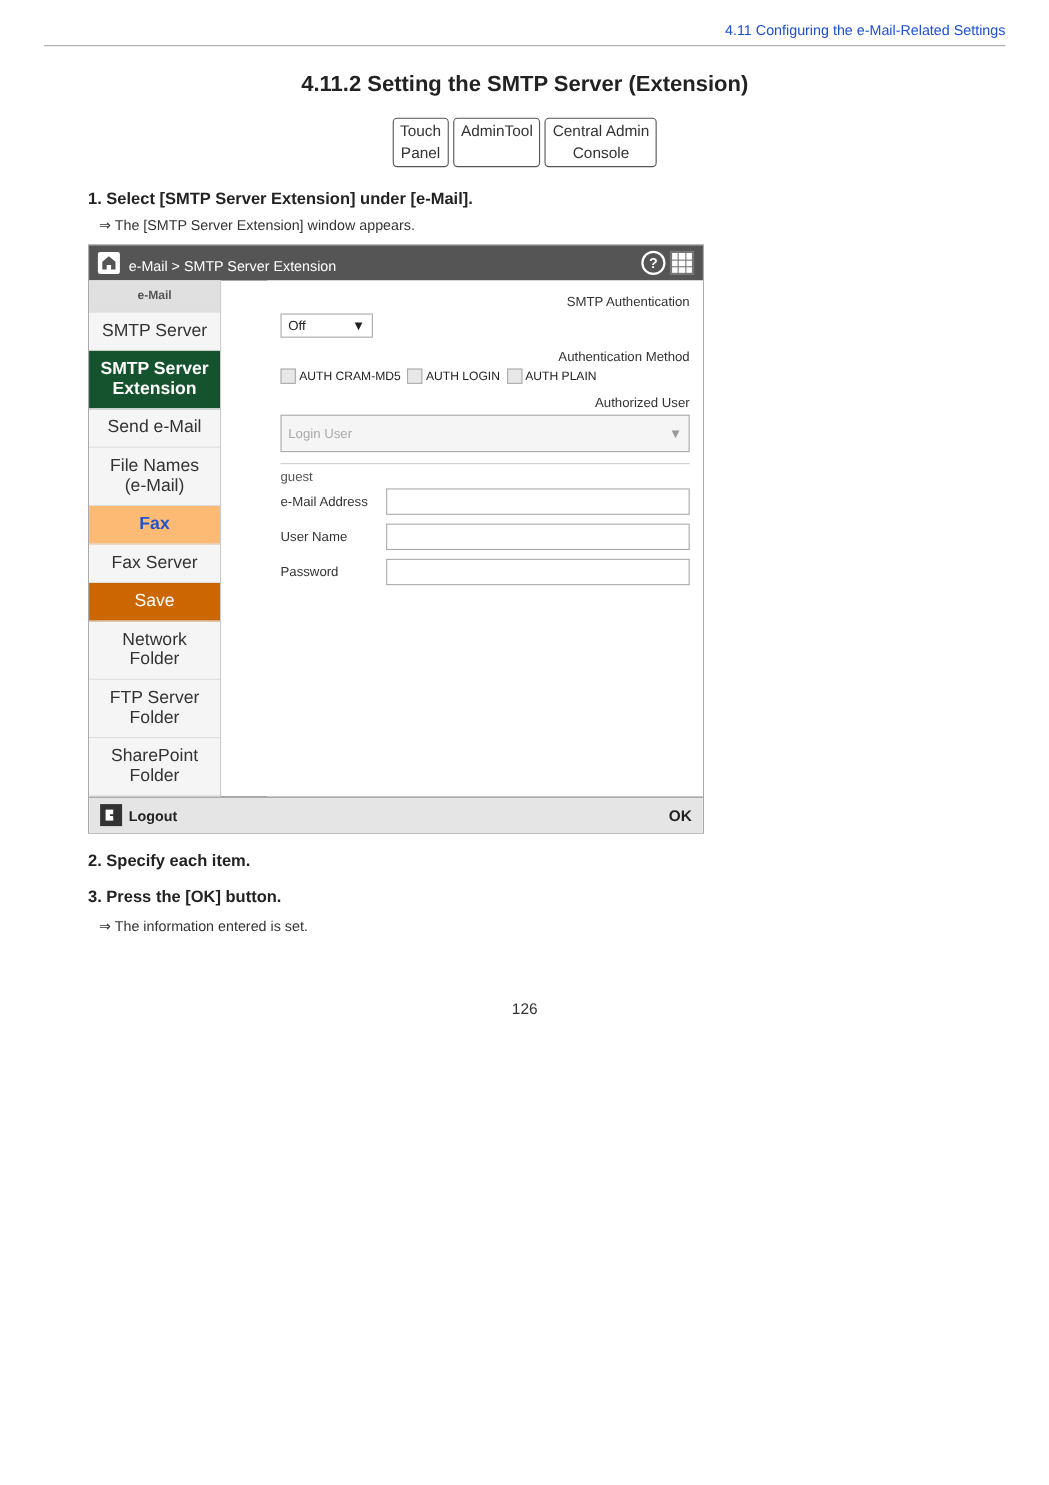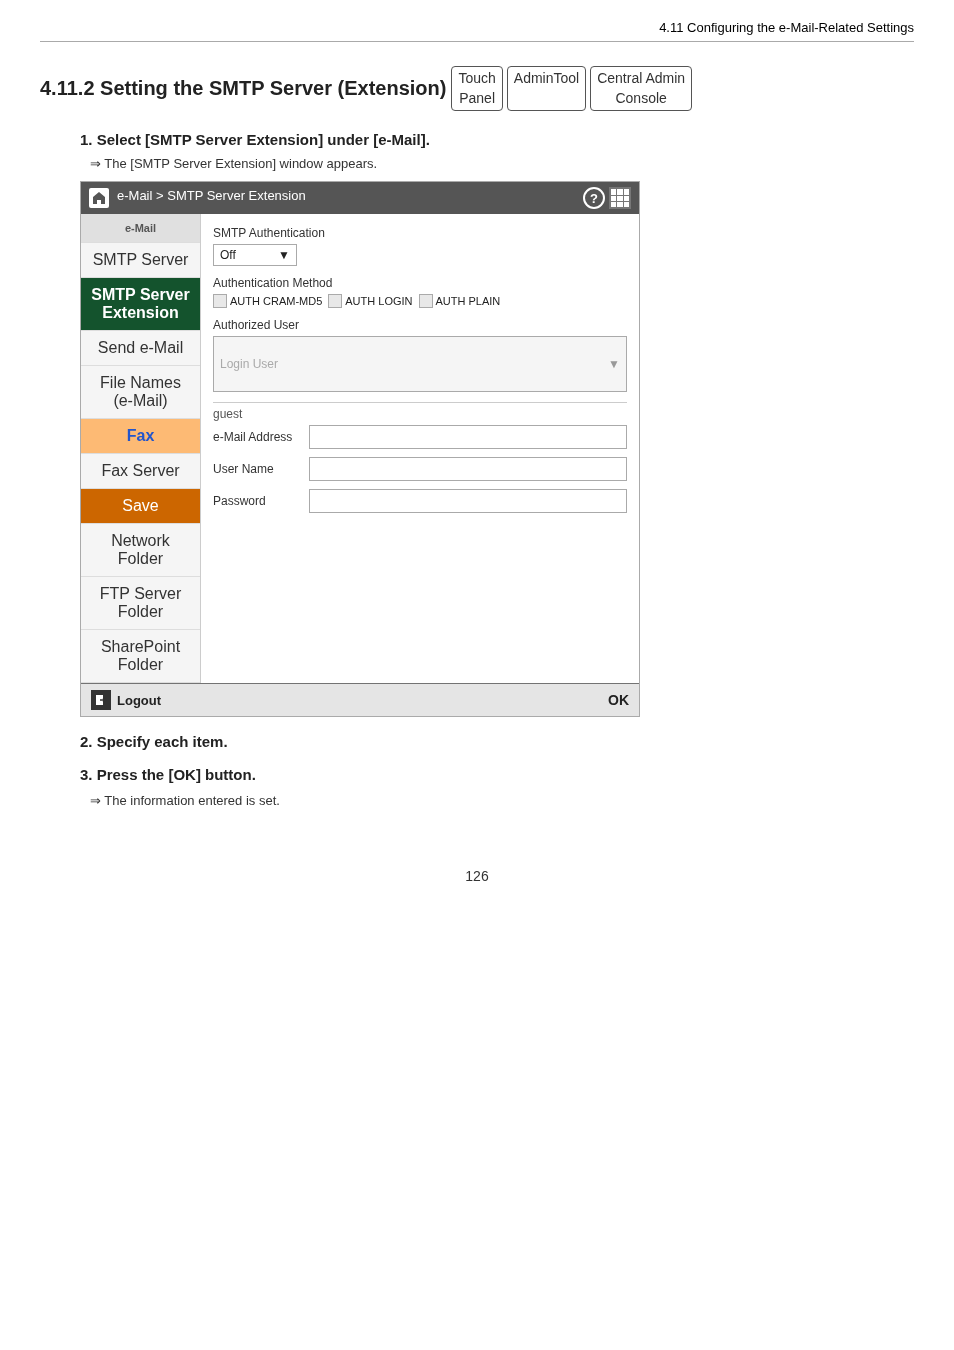--- a/index.html
+++ b/index.html
@@ -9,33 +9,34 @@
       width: 954px;
       min-height: 1350px;
       padding: 20px 40px;
       font-size: 14px;
       color: #222;
     }
 
     .page-header {
       text-align: right;
       font-size: 13px;
-      color: #000000;
+      color: #1d4ed8;
       padding-bottom: 6px;
       border-bottom: 1px solid #aaa;
       margin-bottom: 24px;
     }
 
     .section-title {
       font-size: 20px;
       font-weight: bold;
       margin-bottom: 20px;
       display: flex;
       align-items: center;
-      gap: 5px;
+      gap: 18px;
+      flex-direction: column;
     }
 
     .badges {
       display: flex;
       gap: 4px;
     }
 
     .badge {
       border: 1px solid #555;
       border-radius: 4px;
@@ -83,21 +84,21 @@
       color: #fff;
       display: flex;
       align-items: center;
       justify-content: space-between;
       padding: 5px 8px;
       font-size: 13px;
     }
 
     .ui-titlebar-left {
       display: flex;
-      align-items: flex-start;
+      align-items: flex-end;
       gap: 8px;
     }
 
     .ui-home-icon {
       width: 20px;
       height: 20px;
       background: #fff;
       display: flex;
       align-items: center;
       justify-content: center;
@@ -137,20 +138,21 @@
       cursor: pointer;
     }
 
     .ui-grid-btn span {
       background: #fff;
     }
 
     
     .ui-body {
       display: flex;
+      gap: 42px;
     }
 
     
     .ui-sidebar {
       width: 120px;
       border-right: 1px solid #ccc;
       background: #f5f5f5;
       flex-shrink: 0;
     }
 
@@ -189,20 +191,21 @@
 
     
     .ui-content {
       flex: 1;
       padding: 12px;
       background: #fff;
     }
 
     .field-group {
       margin-bottom: 10px;
+      text-align: right;
     }
 
     .field-label {
       font-size: 12px;
       color: #333;
       margin-bottom: 4px;
     }
 
     .field-select {
       border: 1px solid #aaa;
@@ -241,21 +244,21 @@
     .authorized-user-row {
       display: flex;
       align-items: center;
       gap: 6px;
       margin-top: 4px;
     }
 
     .select-field {
       flex: 1;
       border: 1px solid #aaa;
-      padding: 20px 6px;
+      padding: 9px 6px;
       font-size: 12px;
       background: #f5f5f5;
       color: #999;
       display: flex;
       align-items: center;
       justify-content: space-between;
     }
 
     .separator-line {
       border-top: 1px solid #ccc;

